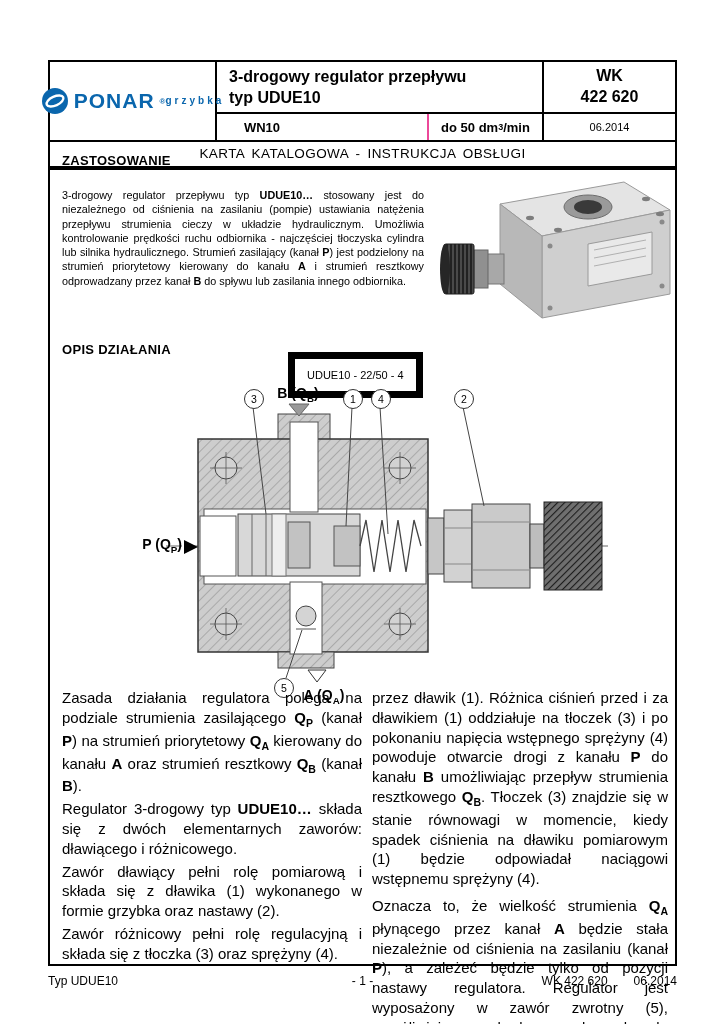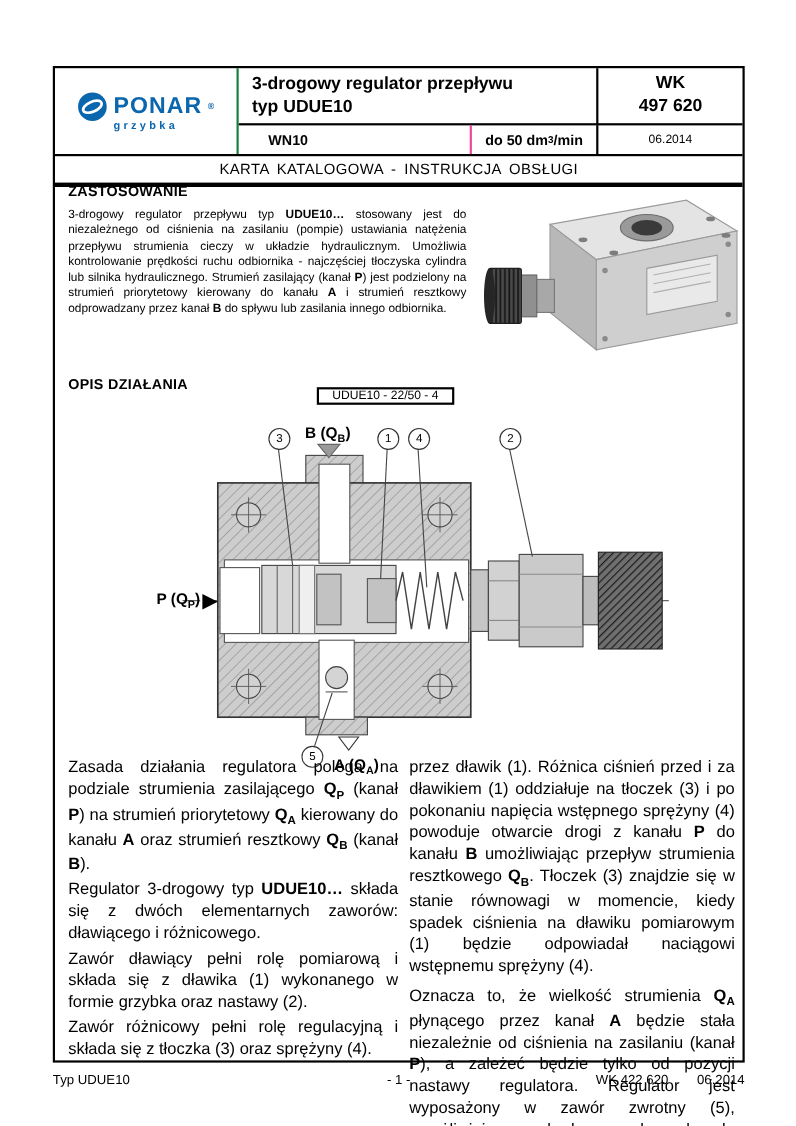--- a/index.html
+++ b/index.html
@@ -3,22 +3,22 @@
 <meta charset="utf-8">
 <style>
   html,body{margin:0;padding:0;background:#fff;}
   .page{position:relative;width:724px;height:1024px;background:#fff;overflow:hidden;
         font-family:"Liberation Sans",sans-serif;color:#000;}
   .frame{position:absolute;left:48px;top:60px;width:629px;height:906px;
          border:2px solid #000;box-sizing:border-box;}
   
   .header{display:grid;grid-template-columns:167px 90px 120px 115px 1fr;
           grid-template-rows:52px 26px;border-bottom:2px solid #000;}
-  .h-logo{grid-row:1/3;grid-column:1;border-right:2px solid #15803d;
-          display:flex;flex-direction:column;align-items:center;justify-content:center;}
+  .h-logo{grid-row:1/3;grid-column:1;border-right:2px solid #000000;
+          display:flex;flex-direction:row;align-items:center;justify-content:center;}
   .logo-row{display:flex;align-items:center;gap:5px;}
   .logo-text{color:#0a66ad;font-weight:bold;font-size:21px;letter-spacing:1px;}
   .logo-reg{color:#0a66ad;font-size:8px;vertical-align:super;font-weight:bold;}
   .logo-sub{color:#0a66ad;font-weight:bold;font-size:10px;letter-spacing:3px;margin-top:-2px;}
   .h-title{grid-row:1;grid-column:2/5;border-bottom:2px solid #000;
            padding:5px 0 0 12px;font-weight:bold;font-size:16px;line-height:1.3;}
   .h-wk{grid-row:1;grid-column:5;border-left:2px solid #000;border-bottom:2px solid #000;
         text-align:center;font-weight:bold;font-size:16px;line-height:1.3;padding-top:4px;}
   .h-c{display:flex;align-items:center;justify-content:center;font-weight:bold;font-size:13px;}
   .h-wn{grid-row:2;grid-column:2;}
@@ -29,22 +29,22 @@
   
   .band{height:24px;line-height:24px;text-align:center;font-size:13.5px;
         letter-spacing:.4px;word-spacing:3px;border-bottom:4px solid #000;}
   
   .sec-heading{position:absolute;font-weight:bold;font-size:13px;letter-spacing:.3px;}
   .zasto-par{position:absolute;left:12px;top:126px;width:362px;font-size:10.8px;
              line-height:1.32;text-align:justify;}
   .b{font-weight:bold;}
   sub{font-size:.7em;}
   .photo{position:absolute;left:388px;top:104px;width:236px;height:166px;}
-  .model-label{position:absolute;left:238px;top:290px;border:2px solid #000000;
-               padding:0 12px;font-size:11px;}
+  .model-label{position:absolute;left:238px;top:290px;border:7px solid #000000;
+               padding:10px 12px;font-size:11px;}
   
   .diagram{position:absolute;left:88px;top:322px;width:472px;height:322px;}
   .diagram svg{position:absolute;left:0;top:0;}
   .callout{position:absolute;width:18px;height:18px;border:1.2px solid #333;border-radius:50%;
            background:#fff;font-size:10.5px;display:flex;align-items:center;justify-content:center;}
   .port-label{position:absolute;font-size:14px;font-weight:bold;}
   .port-b{left:128px;top:1px;width:64px;text-align:center;}
   .port-p{left:0;top:152px;width:44px;text-align:right;}
   .port-a{left:150px;top:303px;width:72px;text-align:center;}
   
@@ -76,34 +76,34 @@
           <span class="logo-reg">®</span>
         </div>
         <div class="logo-sub">grzybka</div>
       </div>
       <div class="h-title">
         <div>3-drogowy regulator przepływu</div>
         <div>typ UDUE10</div>
       </div>
       <div class="h-wk">
         <div>WK</div>
-        <div>497 620</div>
+        <div>422 620</div>
       </div>
       <div class="h-c h-wn">WN10</div>
       <div class="h-c h-flow">
         <span>do 50 dm</span>
           <span class="sup3">3</span>
           <span>/min</span>
       </div>
       <div class="h-c h-date">06.2014</div>
     </div>
 
     <div class="band">KARTA KATALOGOWA - INSTRUKCJA OBSŁUGI</div>
 
-    <div class="sec-heading" style="left:12px;top:104px;">ZASTOSOWANIE</div>
+    <div class="sec-heading" style="left:12px;top:91px;">ZASTOSOWANIE</div>
     <div class="zasto-par"><span>3-drogowy regulator przepływu typ </span><span class="b">UDUE10…</span><span> stosowany jest do niezależnego od ciśnienia na zasilaniu (pompie) ustawiania natężenia przepływu strumienia cieczy w układzie hydraulicznym. Umożliwia kontrolowanie prędkości ruchu odbiornika - najczęściej tłoczyska cylindra lub silnika hydraulicznego. Strumień zasilający (kanał </span><span class="b">P</span><span>) jest podzielony na strumień priorytetowy kierowany do kanału </span><span class="b">A</span><span> i strumień resztkowy odprowadzany przez kanał </span><span class="b">B</span><span> do spływu lub zasilania innego odbiornika.</span></div>
 
     <div class="photo">
       <svg width="236" height="166" viewBox="0 0 236 166">
         <defs>
           <pattern id="pknurl" width="4" height="4" patternUnits="userSpaceOnUse">
             <rect width="4" height="4" fill="#4a4a4a"></rect>
             <line x1="1" y1="0" x2="1" y2="4" stroke="#171717" stroke-width="1.6"></line>
           </pattern>
         </defs>

